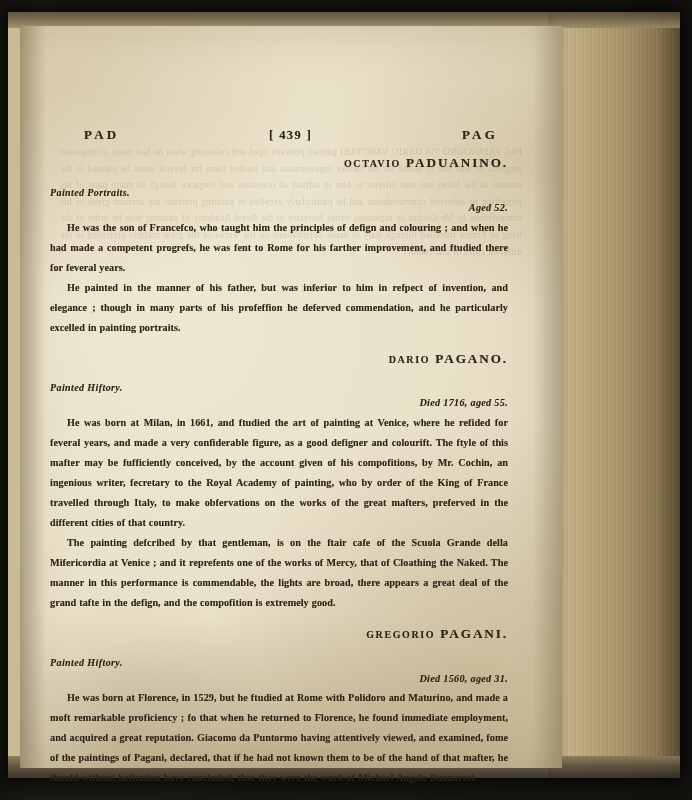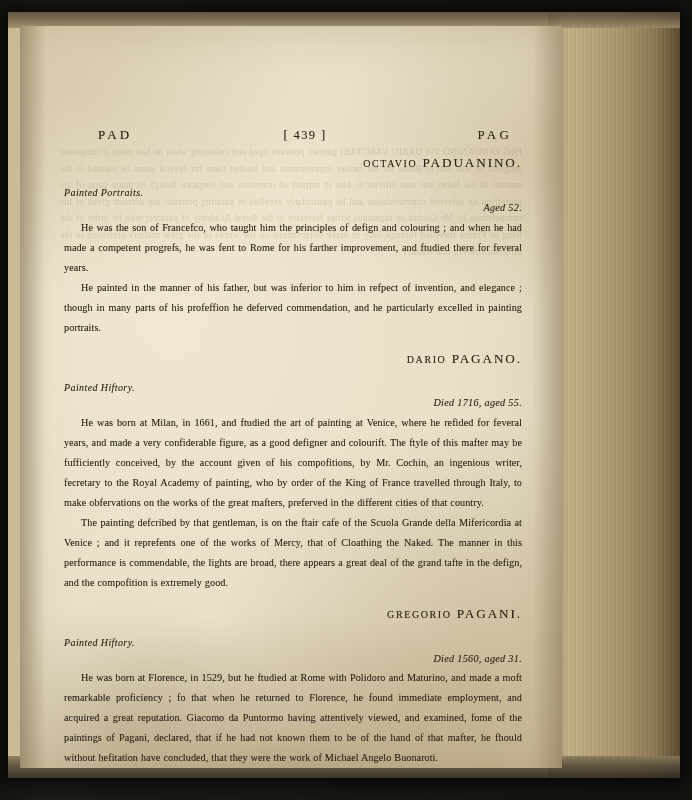--- a/index.html
+++ b/index.html
@@ -127,27 +127,28 @@
     letter-spacing: .2px;
     padding: 118px 40px 0 40px;
     box-sizing: border-box;
     text-align: justify;
     font-family: "Liberation Serif", serif;
   }
 
   
   .textblock {
     position: absolute;
-    left: 44px;
+    left: 30px;
     top: 22px;
     width: 458px;
     color: #2d2418;
     font-size: 10.2px;
     line-height: 13.4px;
     text-shadow: 0 0 .6px rgba(45,36,24,.35);
+    font-weight: bold;
   }
 
   .runhead {
     display: flex;
     justify-content: space-between;
     align-items: baseline;
     font-size: 13px;
     letter-spacing: 3.2px;
     margin: 80px 0 0 0;
     padding: 0 10px 0 34px;

